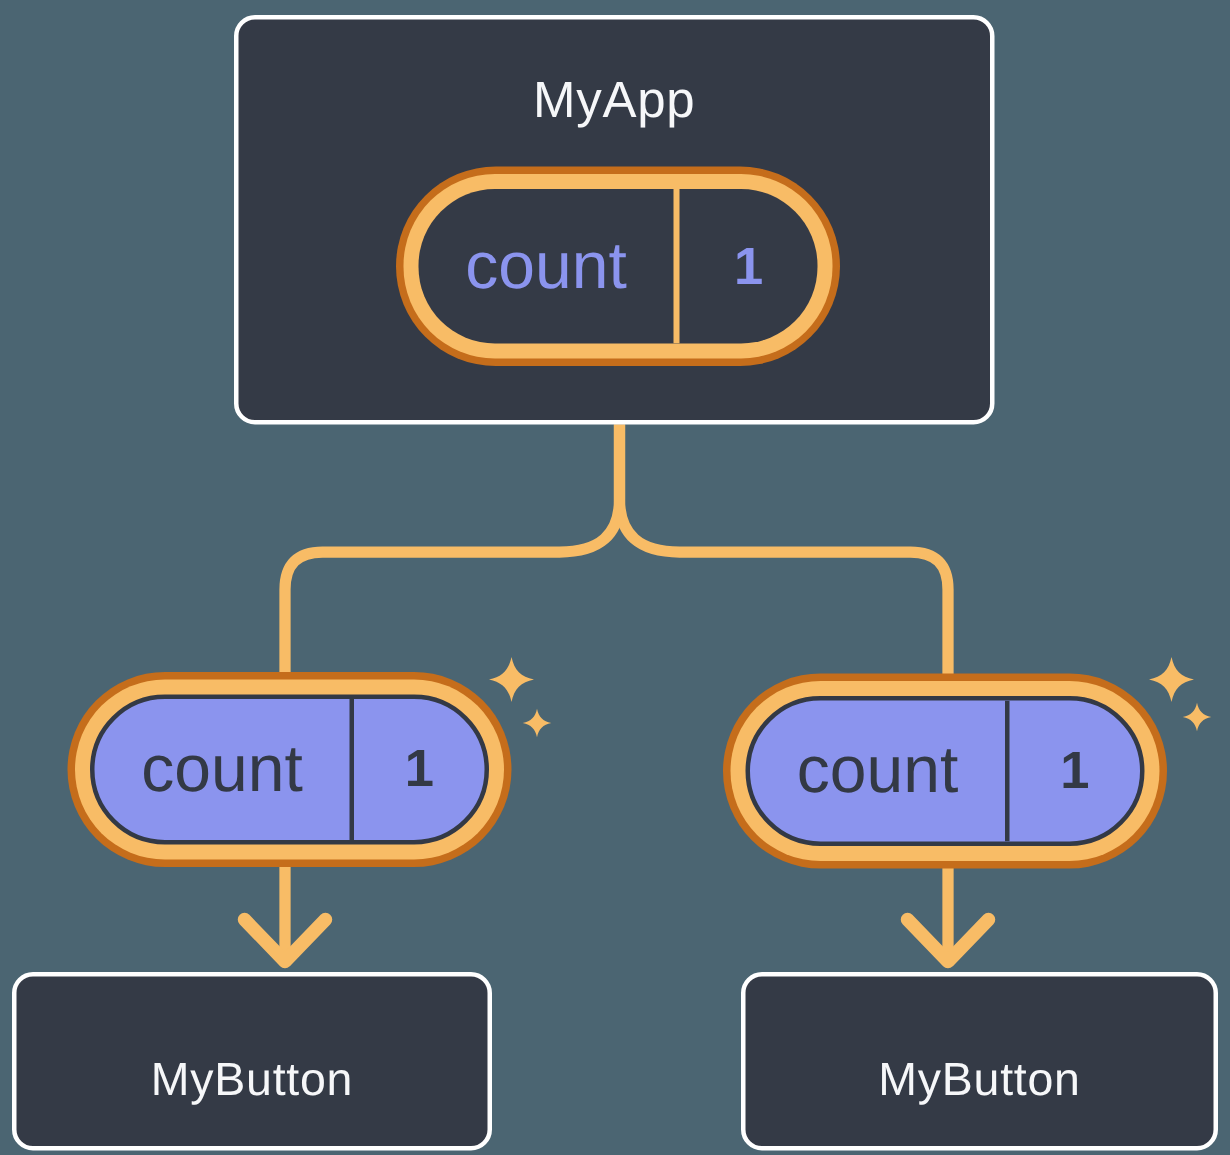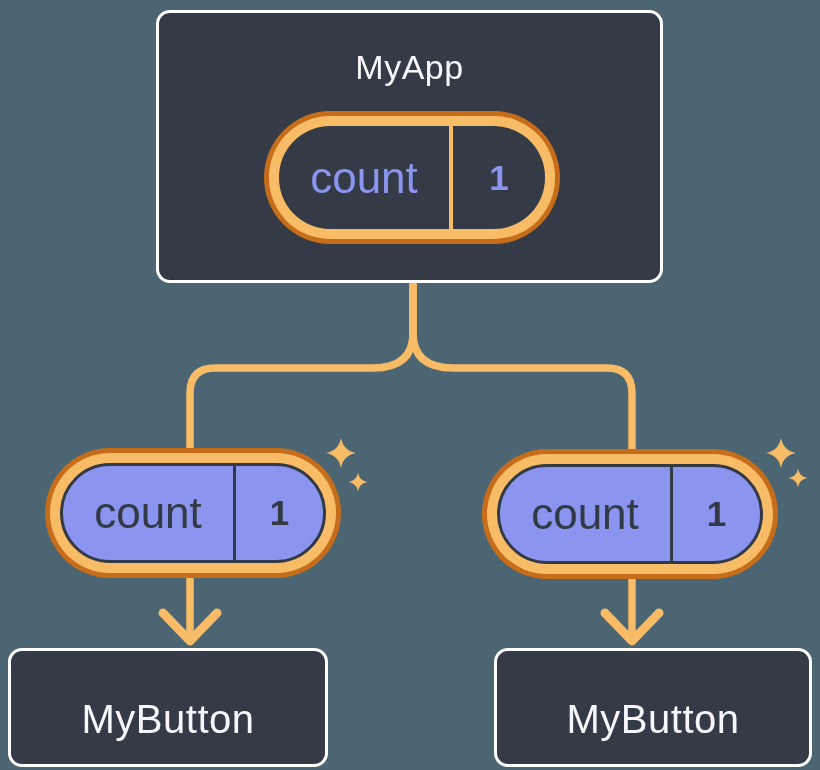--- a/index.html
+++ b/index.html
@@ -28,21 +28,21 @@
   .box-parent{left:156px;top:10px;width:507px;height:273px;}
   .box-child-left{left:8px;top:648px;width:320px;height:119px;}
   .box-child-right{left:494px;top:648px;width:318px;height:119px;}
   .box-title{
     position:absolute;left:0;right:0;top:35px;
     text-align:center;color:var(--text-light);
     font-size:34px;font-weight:500;letter-spacing:0.5px;
   }
   .box-child-left .box-title,.box-child-right .box-title{
     top:0;bottom:0;display:flex;align-items:center;justify-content:center;
-    font-size:40px;
+    font-size:31px;
     margin-top:24px;
   }
   .state-pill{
     position:absolute; box-sizing:border-box;
     background:var(--orange-dark); border-radius:67px; padding:5px;
   }
   .pill-parent{left:264px;top:111px;width:296px;height:133px;}
   .pill-child-left{left:45px;top:448px;width:296px;height:130px;}
   .pill-child-right{left:482px;top:449px;width:296px;height:130px;}
   .pill-band{

